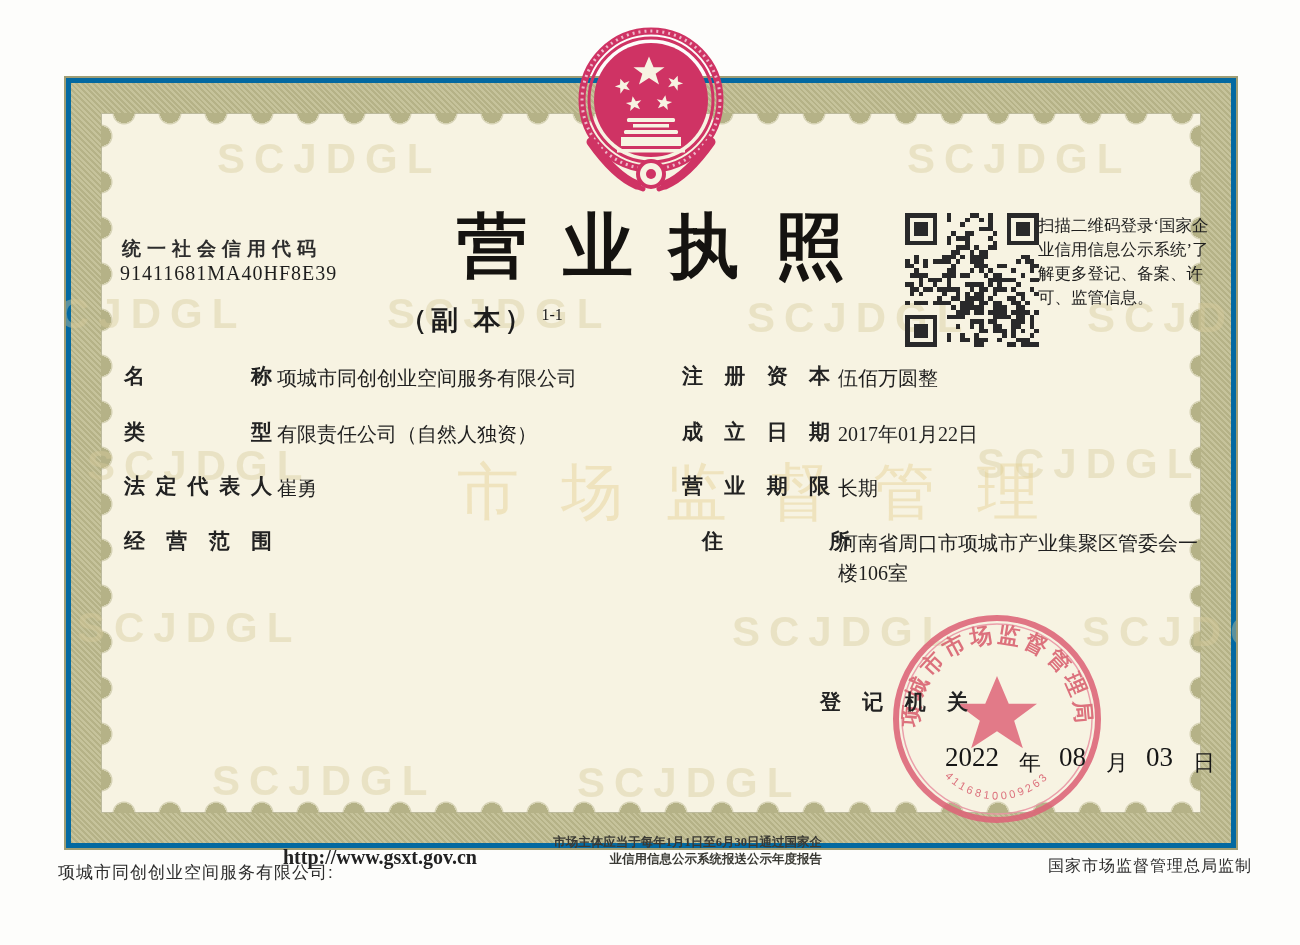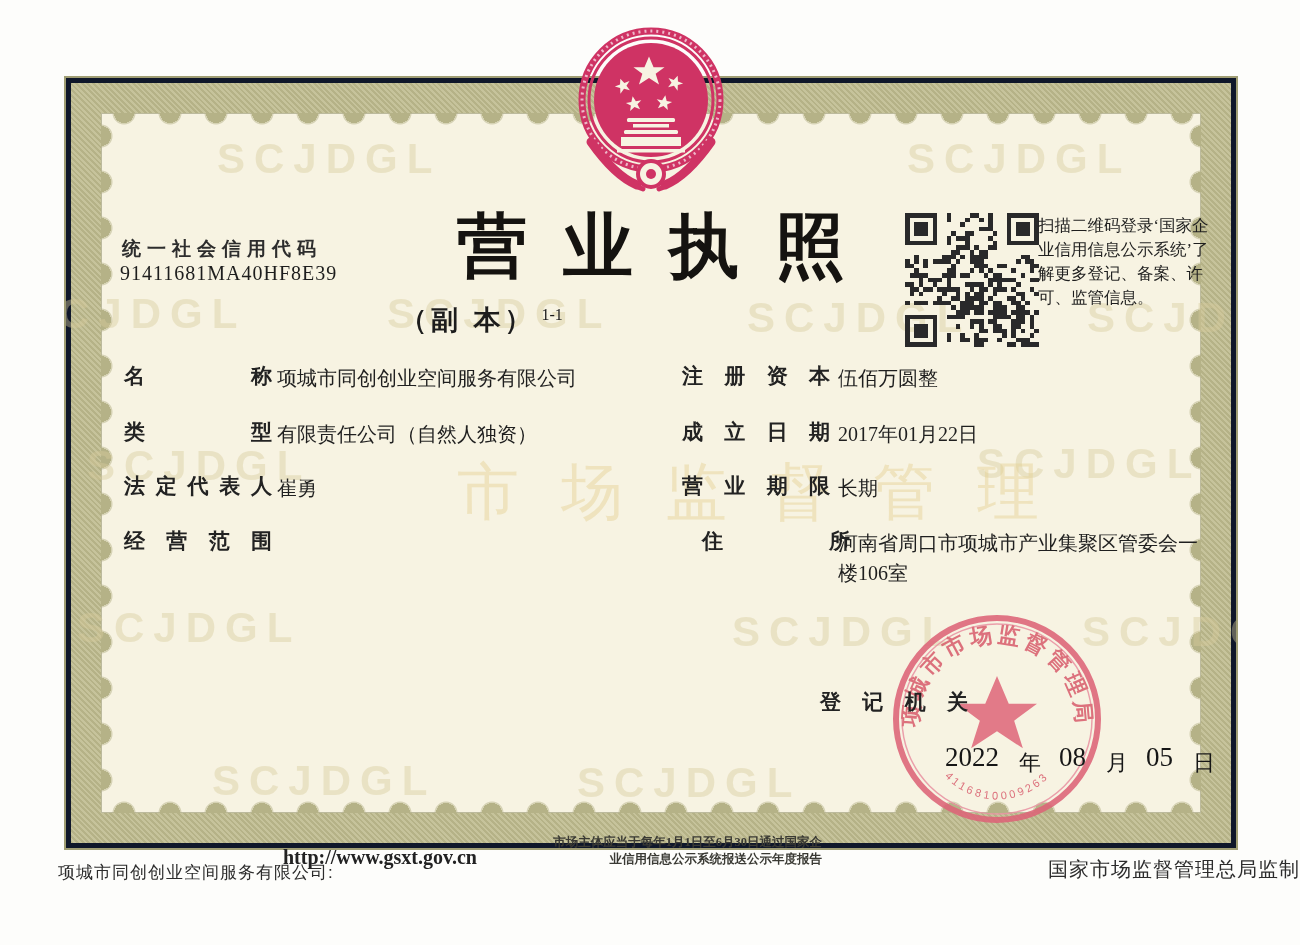--- a/index.html
+++ b/index.html
@@ -1,19 +1,19 @@
 <!DOCTYPE html>
 <html><head>
 <meta charset="utf-8">
 <style>
   html,body{margin:0;padding:0;}
   body{width:1300px;height:945px;background:#fdfdfb;font-family:"Liberation Sans",sans-serif;position:relative;overflow:hidden;}
 
   
-  .cert{position:absolute;left:64px;top:76px;width:1170px;height:770px;background:#0f172a;
+  .cert{position:absolute;left:64px;top:76px;width:1170px;height:770px;background:#0369a1;
         border:2px solid #a09e74;overflow:hidden;z-index:1;}
   .cert-band{position:absolute;inset:5px;
         background:repeating-linear-gradient(45deg,#b5b287 0 2px,#c6c39b 2px 4px);}
   .cert-inner{position:absolute;inset:35px;background:#f7f3e2;border:1px solid rgba(140,138,100,.55);}
   .sc{position:absolute;z-index:2;}
   .sc-top{left:35px;right:35px;top:35px;height:13px;
         background:radial-gradient(circle 12px at 50% 0,#b5b287 0 10px,rgba(181,178,135,.5) 10px 11px,transparent 12px);
         background-size:46px 13px;background-repeat:repeat-x;}
   .sc-bottom{left:35px;right:35px;bottom:35px;height:13px;
         background:radial-gradient(circle 12px at 50% 100%,#b5b287 0 10px,rgba(181,178,135,.5) 10px 11px,transparent 12px);
@@ -52,21 +52,21 @@
   .addr-value{width:372px;}
 
   .date-row{left:945px;top:746px;white-space:nowrap;font-family:"Liberation Serif",serif;color:#161616;z-index:6;}
   .date-row .num{font-size:27px;position:relative;top:-4px;}
   .date-row .unit{font-size:22px;margin:0 14px 0 16px;}
 
   .footer-note{left:542px;top:834px;width:280px;font-family:"Liberation Serif",serif;
                font-size:12.5px;font-weight:bold;line-height:1.35;color:#3a3a34;text-align:right;}
   .footer-left-label{left:58px;top:861px;font-size:17px;color:#2c2c2c;letter-spacing:1px;}
   .footer-url{left:283px;top:846px;font-family:"Liberation Serif",serif;font-size:20px;font-weight:bold;color:#222;}
-  .footer-right{left:1048px;top:856px;font-size:20px;color:#2c2c2c;letter-spacing:1px;}
+  .footer-right{left:1048px;top:856px;font-size:16px;color:#2c2c2c;letter-spacing:1px;}
 
   .emblem{position:absolute;left:577px;top:26px;z-index:6;}
   .seal{position:absolute;left:886px;top:608px;z-index:4;}
   .seal text{font-family:"Liberation Sans",sans-serif;}
   .qr-box{position:absolute;left:905px;top:213px;width:134px;height:134px;}
 </style>
 </head>
 <body>
 
 <div class="cert">
@@ -449,21 +449,21 @@
   <div class="abs label" style="left:702px;top:527px">住所</div>
   <div class="abs value addr-value" style="left:838px;top:528px">河南省周口市项城市产业集聚区管委会一楼106室</div>
 
   <div class="abs label" style="left:820px;top:688px">登记机关</div>
 
   <div class="abs date-row">
     <span class="num">2022</span>
     <span class="unit">年</span>
     <span class="num">08</span>
     <span class="unit">月</span>
-    <span class="num">05</span>
+    <span class="num">03</span>
     <span class="unit">日</span>
   </div>
 
   <div class="abs footer-note">市场主体应当于每年1月1日至6月30日通过国家企业信用信息公示系统报送公示年度报告</div>
   <div class="abs footer-left-label">项城市同创创业空间服务有限公司:</div>
   <div class="abs footer-url">http://www.gsxt.gov.cn</div>
   <div class="abs footer-right">国家市场监督管理总局监制</div>
 </div>
 
 </body></html>

